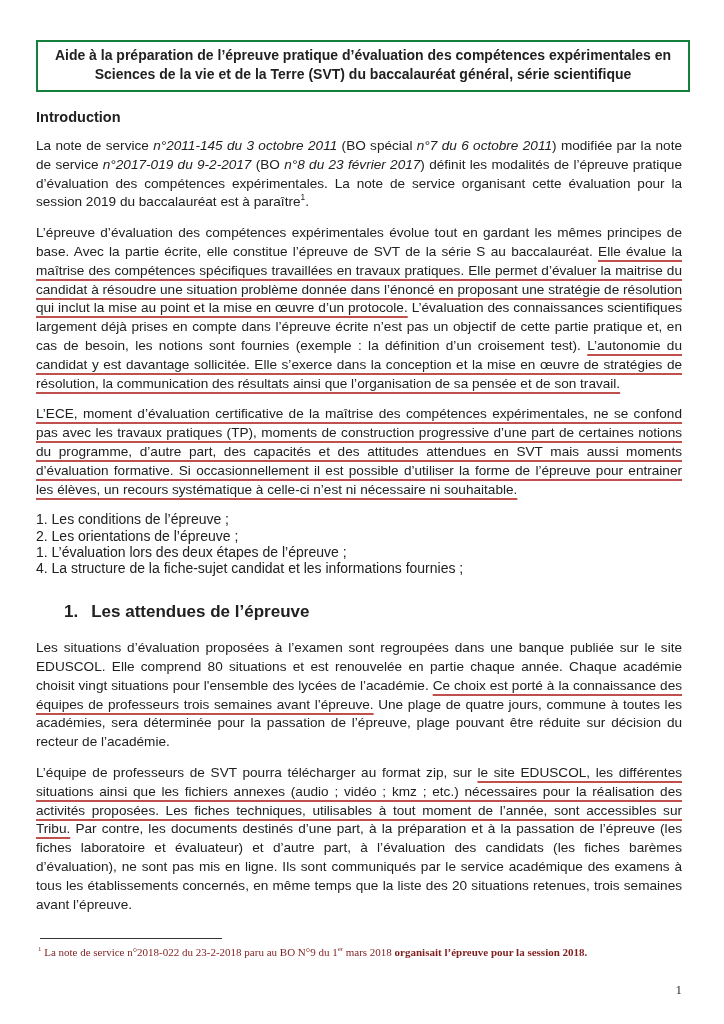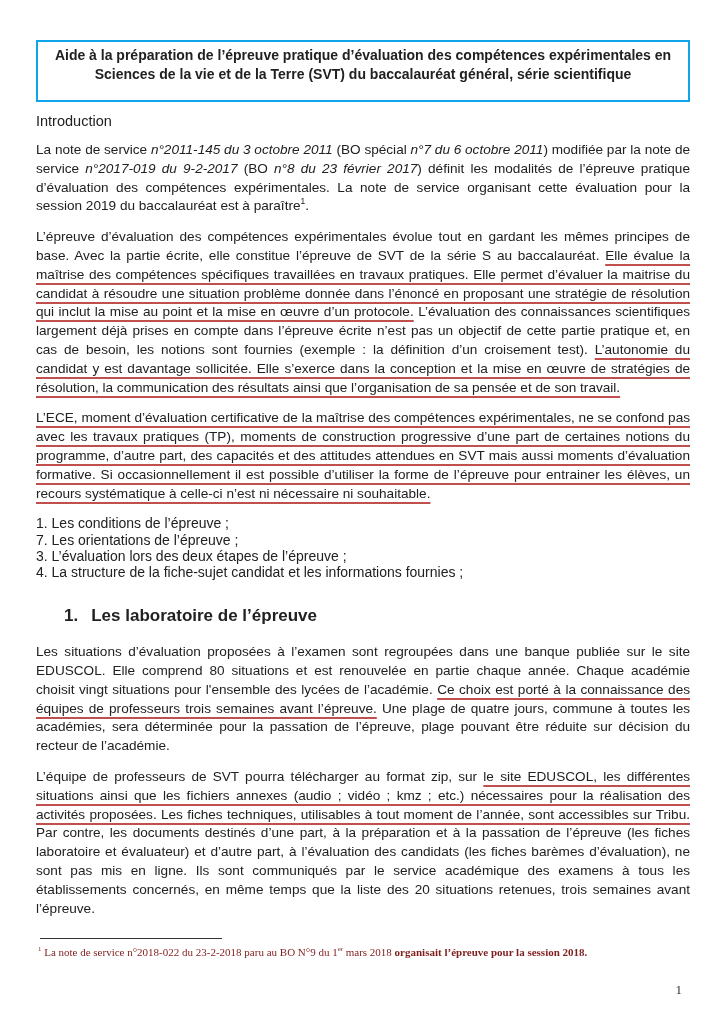--- a/index.html
+++ b/index.html
@@ -7,38 +7,38 @@
     position:relative;
     width:724px; height:1024px;
     background:#ffffff;
     font-family:"Liberation Sans", sans-serif;
     color:#212121;
     box-sizing:border-box;
     padding:40px 34px 0 36px;
     overflow:hidden;
   }
   .header-box {
-    border:2px solid #0ea5e9;
+    border:2px solid #15803d;
     text-align:center;
     font-weight:bold;
     font-size:14px;
     line-height:19px;
-    padding:4px 10px 16px;
-    margin-bottom:11px;
+    padding:4px 10px 6px;
+    margin-bottom:17px;
   }
   .intro-heading {
     font-size:14.5px;
-    font-weight:normal;
+    font-weight:bold;
     margin:0 0 12px 0;
   }
   .para {
     font-size:13.6px;
     line-height:18.8px;
     text-align:justify;
-    margin:0 0 12px 0;
+    margin:0 8px 12px 0;
   }
   .para.tight { margin-bottom:0; }
   .list { margin:0 0 14px 0; }
   .list-item {
     font-size:14px;
     line-height:16.2px;
   }
   .section-heading {
     font-size:17px;
     font-weight:bold;
@@ -97,28 +97,28 @@
 
   <p class="para"><span>La note de service </span><span class="run-italic">n°2011-145 du 3 octobre 2011</span><span> (BO spécial </span><span class="run-italic">n°7 du 6 octobre 2011</span><span>) modifiée par la note de service </span><span class="run-italic">n°2017-019 du 9-2-2017</span><span> (BO </span><span class="run-italic">n°8 du 23 février 2017</span><span>) définit les modalités de l’épreuve pratique d’évaluation des compétences expérimentales. La note de service organisant cette évaluation pour la session 2019 du baccalauréat est à paraître</span><span class="run-sup">1</span><span>.</span></p>
 
   <p class="para"><span>L’épreuve d’évaluation des compétences expérimentales évolue tout en gardant les mêmes principes de base. Avec la partie écrite, elle constitue l’épreuve de SVT de la série S au baccalauréat. </span><span class="run-redline">Elle évalue la maîtrise des compétences spécifiques travaillées en travaux pratiques. Elle permet d’évaluer la maitrise du candidat à résoudre une situation problème donnée dans l’énoncé en proposant une stratégie de résolution qui inclut la mise au point et la mise en œuvre d’un protocole.</span><span> L’évaluation des connaissances scientifiques largement déjà prises en compte dans l’épreuve écrite n’est pas un objectif de cette partie pratique et, en cas de besoin, les notions sont fournies (exemple : la définition d’un croisement test). </span><span class="run-redline">L’autonomie du candidat y est davantage sollicitée. Elle s’exerce dans la conception et la mise en œuvre de stratégies de résolution, la communication des résultats ainsi que l’organisation de sa pensée et de son travail.</span></p>
 
   <p class="para"><span class="run-redline">L’ECE, moment d’évaluation certificative de la maîtrise des compétences expérimentales, ne se confond pas avec les travaux pratiques (TP), moments de construction progressive d’une part de certaines notions du programme, d’autre part, des capacités et des attitudes attendues en SVT mais aussi moments d’évaluation formative. Si occasionnellement il est possible d’utiliser la forme de l’épreuve pour entrainer les élèves, un recours systématique à celle-ci n’est ni nécessaire ni souhaitable.</span></p>
 
 
   <div class="list">
     <div class="list-item">1. Les conditions de l’épreuve ;</div>
-    <div class="list-item">7. Les orientations de l’épreuve ;</div>
-    <div class="list-item">3. L’évaluation lors des deux étapes de l’épreuve ;</div>
+    <div class="list-item">2. Les orientations de l’épreuve ;</div>
+    <div class="list-item">1. L’évaluation lors des deux étapes de l’épreuve ;</div>
     <div class="list-item">4. La structure de la fiche-sujet candidat et les informations fournies ;</div>
   </div>
 
   <div class="section-heading">
     <span class="num">1.</span>
-    <span>Les laboratoire de l’épreuve</span>
+    <span>Les attendues de l’épreuve</span>
   </div>
 
   <p class="para"><span>Les situations d’évaluation proposées à l’examen sont regroupées dans une banque publiée sur le site EDUSCOL. Elle comprend 80 situations et est renouvelée en partie chaque année. Chaque académie choisit vingt situations pour l'ensemble des lycées de l’académie. </span><span class="run-redline">Ce choix est porté à la connaissance des équipes de professeurs trois semaines avant l’épreuve.</span><span> Une plage de quatre jours, commune à toutes les académies, sera déterminée pour la passation de l’épreuve, plage pouvant être réduite sur décision du recteur de l’académie.</span></p>
 
   <p class="para"><span>L’équipe de professeurs de SVT pourra télécharger au format zip, sur </span><span class="run-redline">le site EDUSCOL, les différentes situations ainsi que les fichiers annexes (audio ; vidéo ; kmz ; etc.) nécessaires pour la réalisation des activités proposées. Les fiches techniques, utilisables à tout moment de l’année, sont accessibles sur Tribu.</span><span> Par contre, les documents destinés d’une part, à la préparation et à la passation de l’épreuve (les fiches laboratoire et évaluateur) et d’autre part, à l’évaluation des candidats (les fiches barèmes d’évaluation), ne sont pas mis en ligne. Ils sont communiqués par le service académique des examens à tous les établissements concernés, en même temps que la liste des 20 situations retenues, trois semaines avant l’épreuve.</span></p>
 
   <div class="footnote-area">
     <div class="footnote-rule"></div>
     <div><span class="run-sup">1</span><span> La note de service n°2018-022 du 23-2-2018 paru au BO N°9 du 1</span><span class="run-sup">er</span><span> mars 2018 </span><span class="run-bold">organisait l’épreuve pour la session 2018.</span></div>
   </div>

